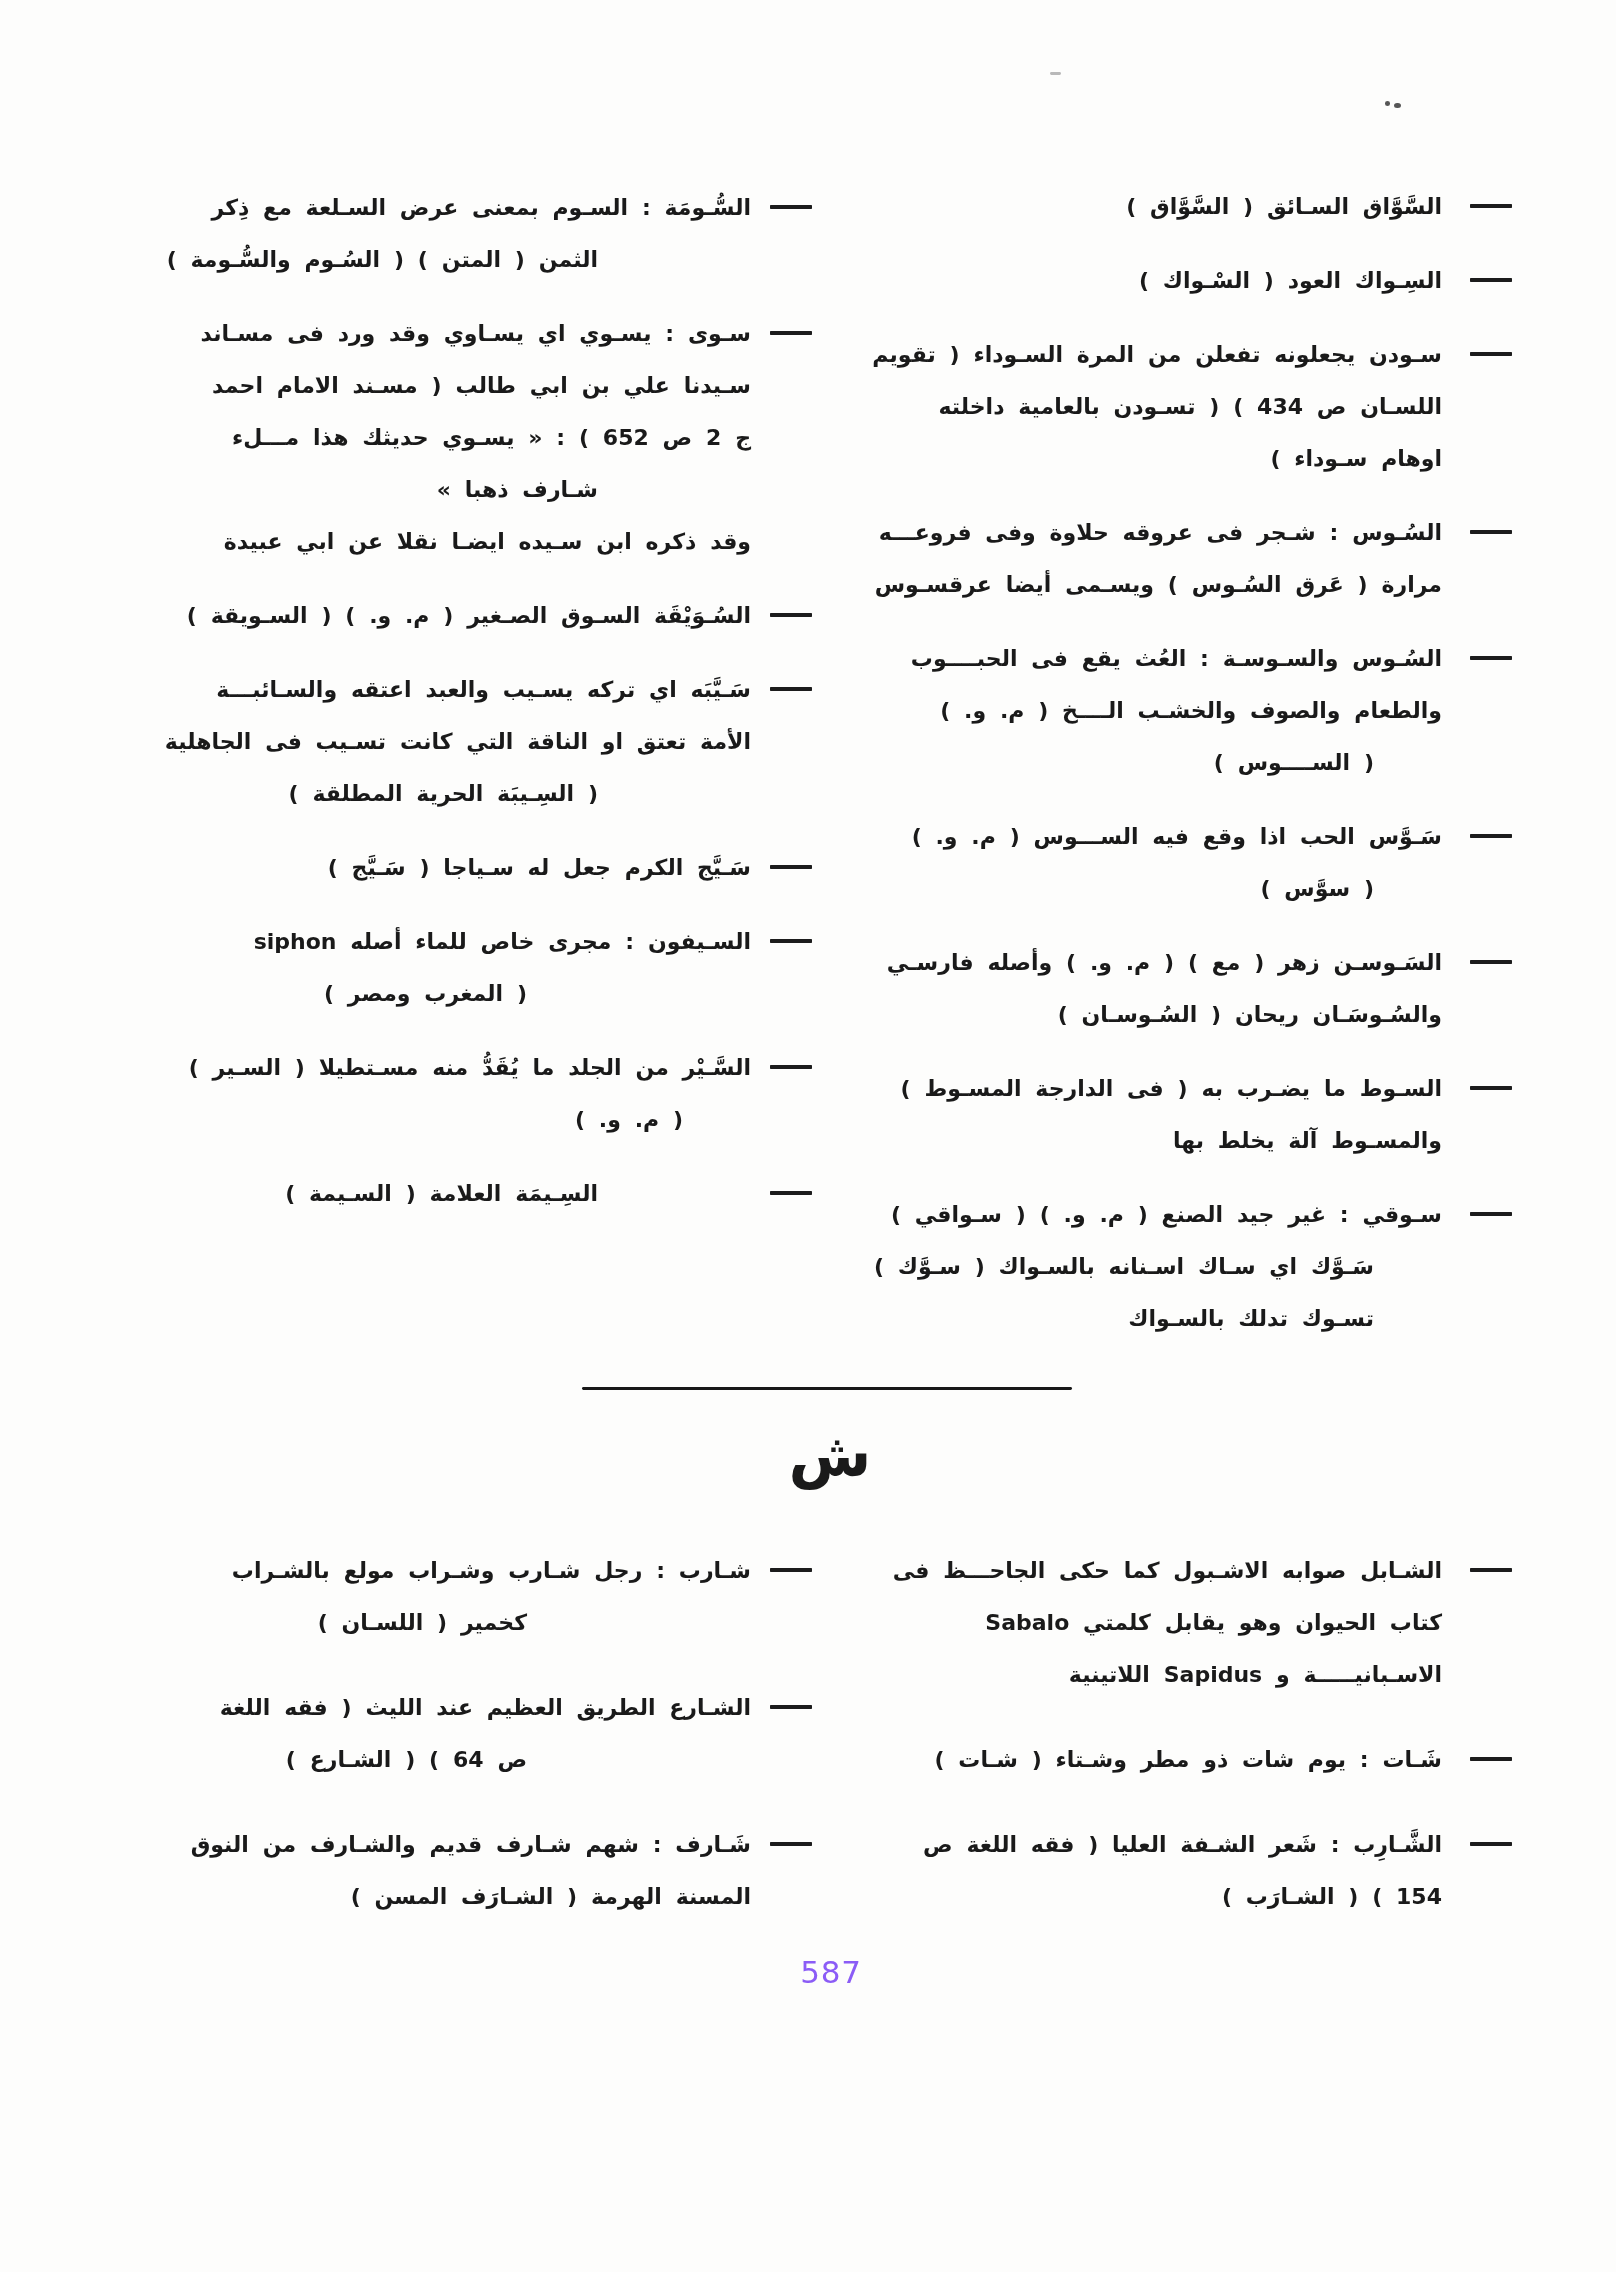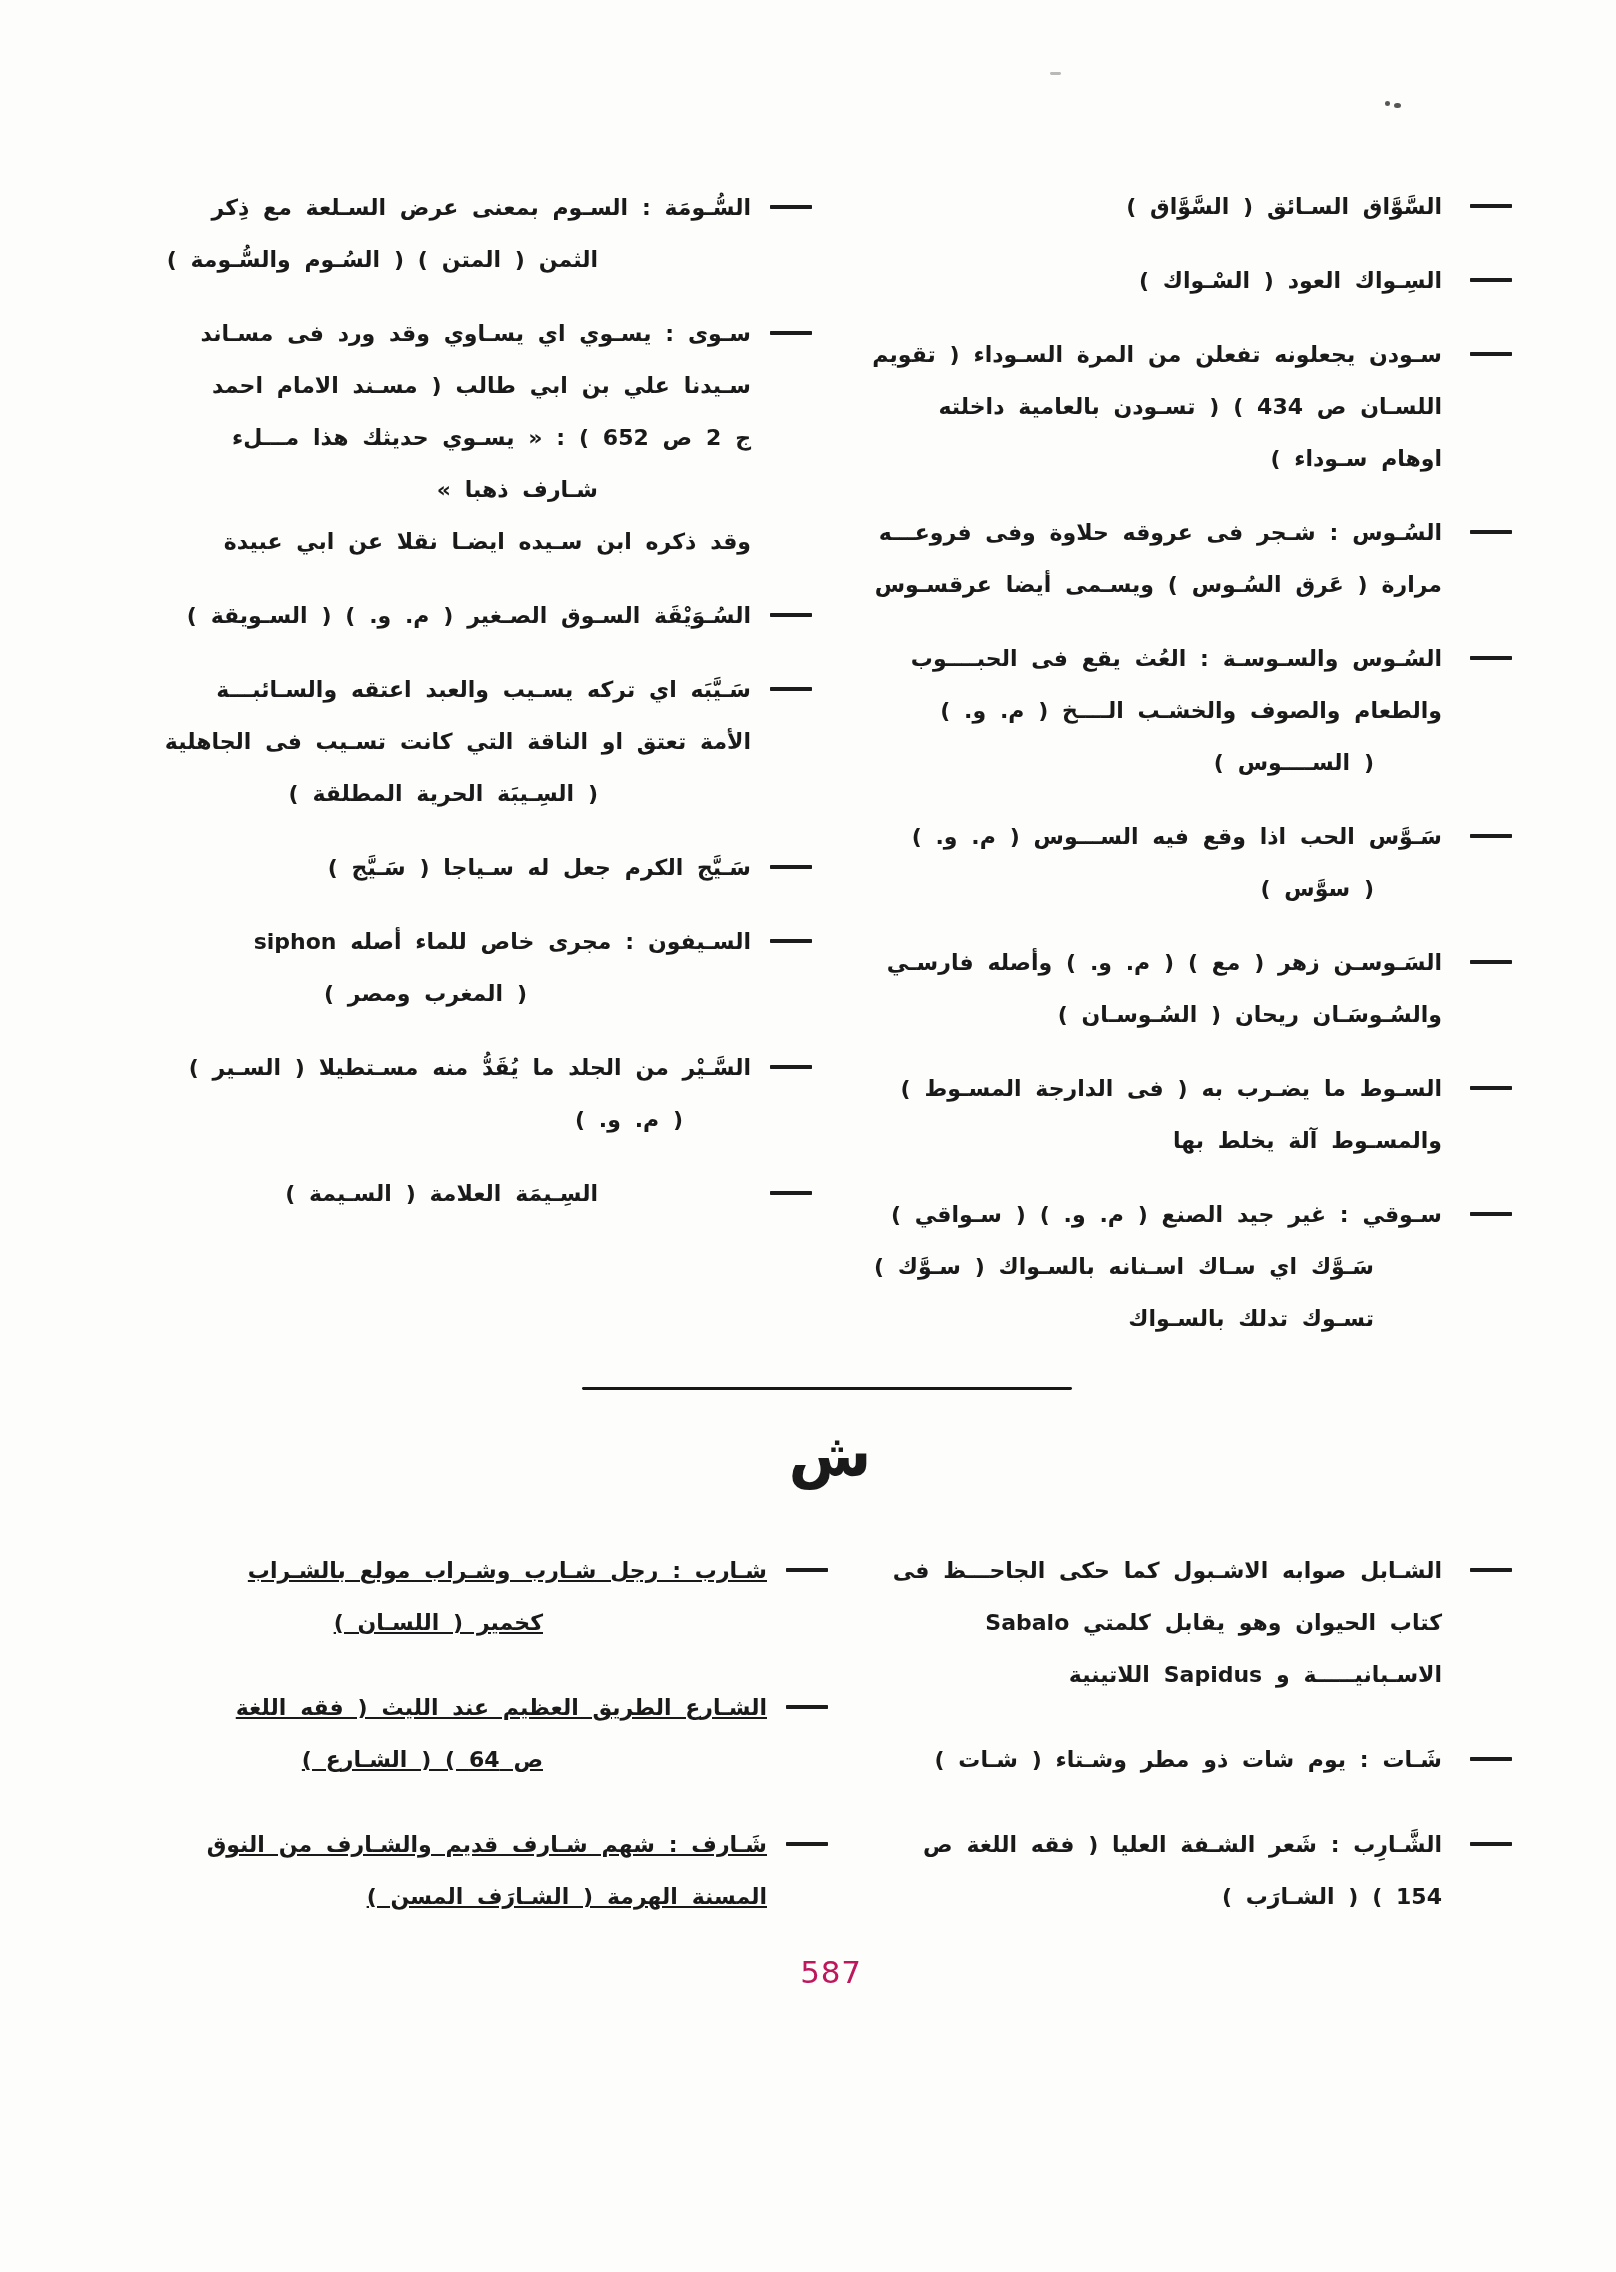--- a/index.html
+++ b/index.html
@@ -15,21 +15,21 @@
     position:absolute;
     width:595px;
     direction:rtl;
     font-size:22px;
     font-weight:700;
     word-spacing:0.28em;
   }
   .col-upper-right{left:847px;top:181px;}
   .col-upper-left{left:156px;top:182px;}
   .col-lower-right{left:847px;top:1545px;}
-  .col-lower-left{left:172px;top:1545px;text-decoration:underline;}
+  .col-lower-left{left:156px;top:1545px;}
   .entry{position:relative;margin-top:22px;}
   .sec-lower .entry{margin-top:33px;}
   .col .entry:first-child{margin-top:0;}
   .line{
     height:52px;line-height:52px;
     text-align:right;white-space:nowrap;
   }
   .in0{padding-left:0;}
   .in1{padding-right:68px;}
   .in2{padding-right:153px;}
@@ -46,21 +46,21 @@
     width:490px;height:3.4px;background:#181818;border-radius:1.4px;
   }
   .letter-heading{
     position:absolute;left:779px;top:1425px;width:102px;
     text-align:center;font-size:60px;font-weight:700;line-height:1;
     direction:rtl;
   }
   .page-number{
     position:absolute;left:787px;top:1954px;width:88px;
     text-align:center;font-size:31px;font-weight:400;letter-spacing:0.7px;
-    color:#be185d;
+    color:#8b5cf6;
   }
   .speck{position:absolute;background:#565656;border-radius:50%;}
   .speck.s1{left:1385px;top:101px;width:5.4px;height:4.8px;}
   .speck.s2{left:1394px;top:103px;width:6.8px;height:5.4px;}
   .speck.s3{left:1050px;top:72px;width:11px;height:2.7px;background:#b9b9b9;border-radius:1.4px;}
 </style>
 </head>
 <body>
 
 <div class="page">

